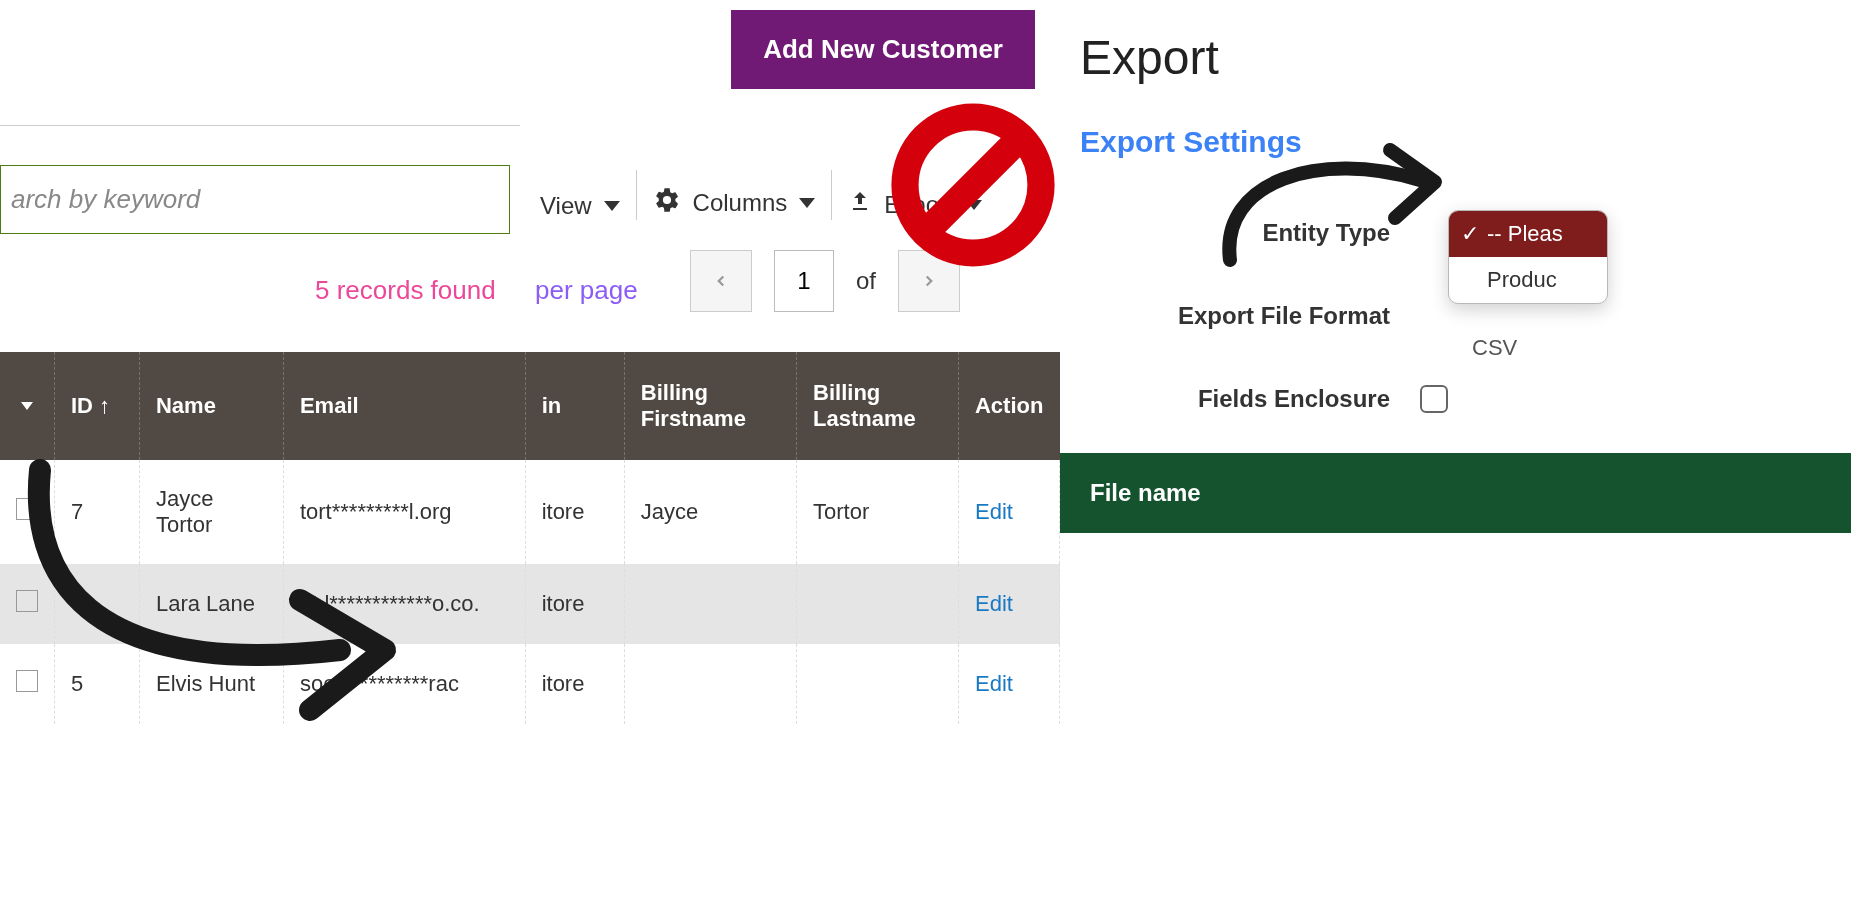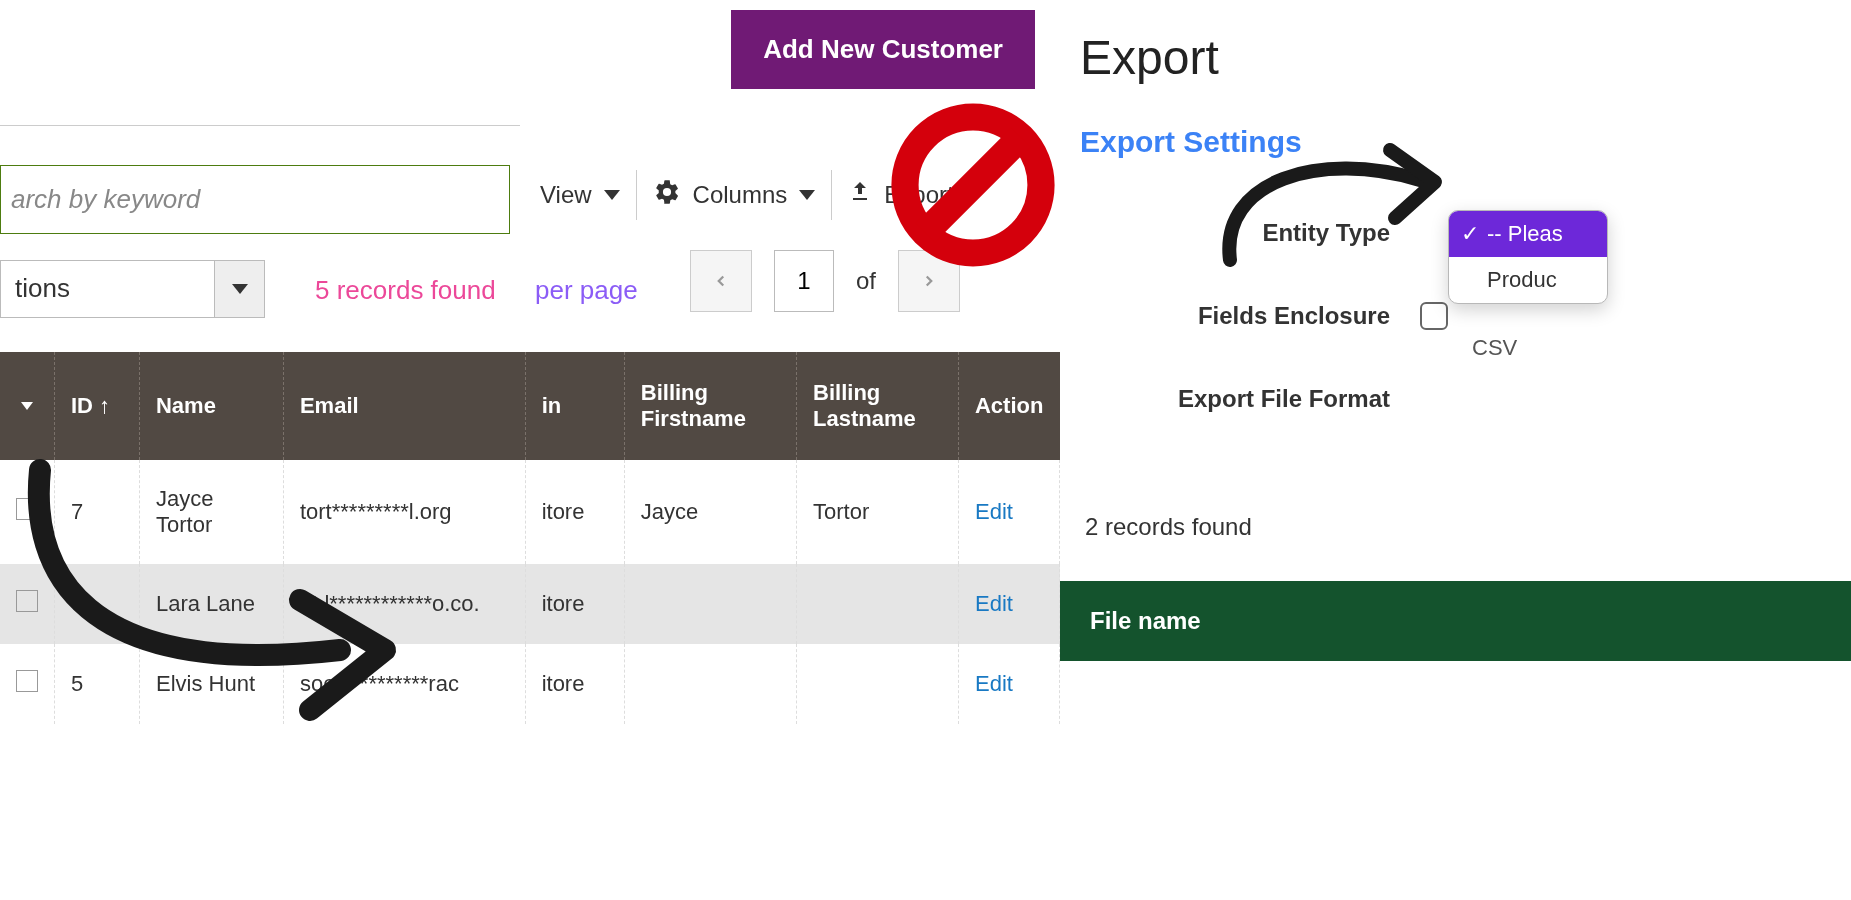--- a/index.html
+++ b/index.html
@@ -57,21 +57,21 @@
       padding: 18px 10px;
       font-size: 26px;
       font-style: italic;
       color: #888;
     }
     .toolbar-controls {
       position: absolute;
       left: 540px;
       top: 170px;
       display: flex;
-      align-items: center;
+      align-items: flex-end;
       gap: 16px;
       font-size: 24px;
       color: #333;
     }
     .view-ctrl, .columns-ctrl, .export-ctrl {
       display: flex;
       align-items: center;
       gap: 12px;
       cursor: pointer;
     }
@@ -246,21 +246,21 @@
       box-shadow: 0 6px 18px rgba(0,0,0,0.18);
       overflow: hidden;
       font-size: 22px;
     }
     .select-popup .opt {
       padding: 10px 12px 10px 38px;
       position: relative;
       white-space: nowrap;
     }
     .select-popup .opt.selected {
-      background: #6d28d9;
+      background: #7f1d1d;
       color: #fff;
     }
     .select-popup .opt.selected::before {
       content: "✓";
       position: absolute;
       left: 12px;
     }
     .csv-below {
       position: absolute;
       left: 1472px;
@@ -321,26 +321,20 @@
       <span class="upload-icon">
         <svg viewBox="0 0 24 24" fill="#333">
             <path d="M5 20h14v-2H5v2zM12 2L6 8h4v6h4V8h4l-6-6z"></path>
           </svg>
       </span>
       <span>Export</span>
       <span class="caret-down"></span>
     </div>
   </div>
 
-  <div class="actions-dd">
-    <div class="label-part">tions</div>
-    <div class="arrow-part">
-        <span class="caret-down"></span>
-      </div>
-  </div>
 
   <div class="records-found">5 records found</div>
   <div class="per-page">per page</div>
 
   <div class="pager">
     <div class="pager-btn">
       <svg width="18" height="18" viewBox="0 0 24 24" fill="none" stroke="#999" stroke-width="3">
           <path d="M15 18l-6-6 6-6"></path>
         </svg>
     </div>
@@ -425,29 +419,28 @@
   </div>
 </div>
 
 <div class="right-pane">
   <h1>Export</h1>
   <h2>Export Settings</h2>
 
   <div class="form-row">
     <div class="label">Entity Type</div>
   </div>
+  <div class="form-row format">
+    <div class="label">Export File Format</div>
+  </div>
   <div class="form-row enclosure">
     <div class="label">Fields Enclosure</div>
     <span class="fe-checkbox"></span>
   </div>
-  <div class="form-row format">
-    <div class="label">Export File Format</div>
-  </div>
-
-  <div class="right-records">2 records found</div>
+
 
   <div class="right-table-header">File name</div>
 </div>
 
 <div class="select-popup">
   <div class="opt selected">-- Pleas</div>
   <div class="opt">Produc</div>
 </div>
 
 <div class="csv-below">CSV</div>

